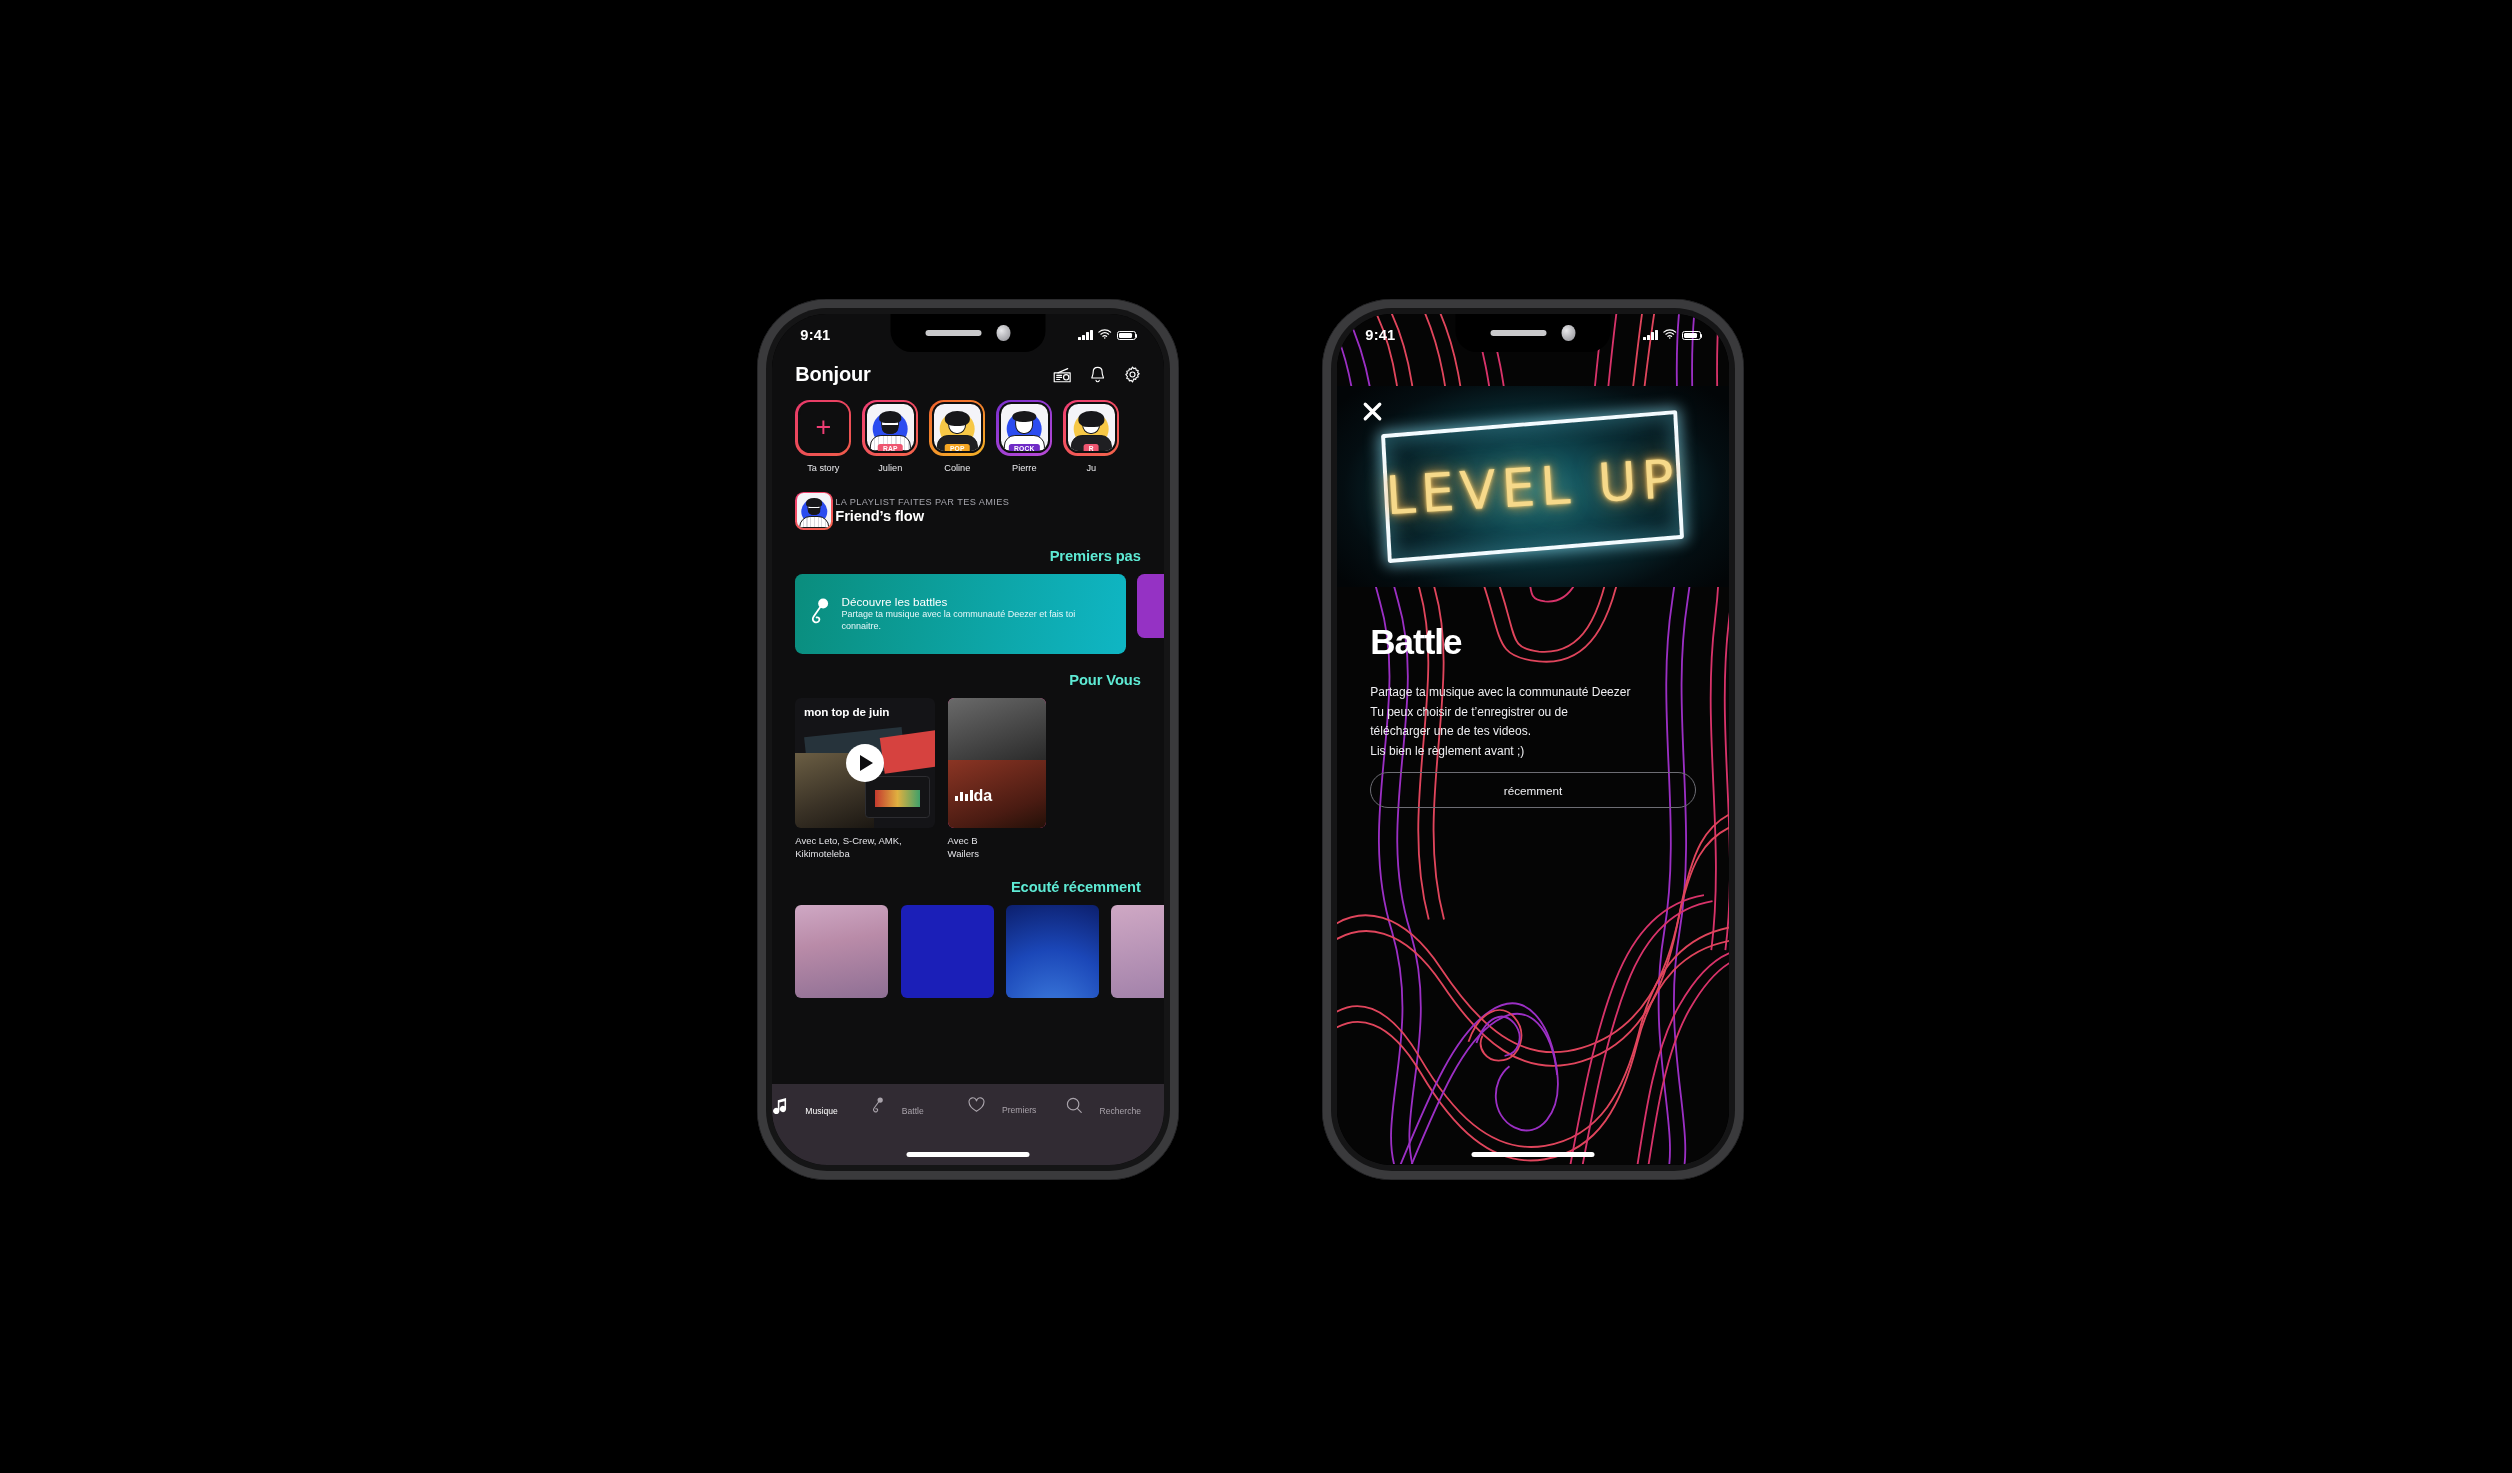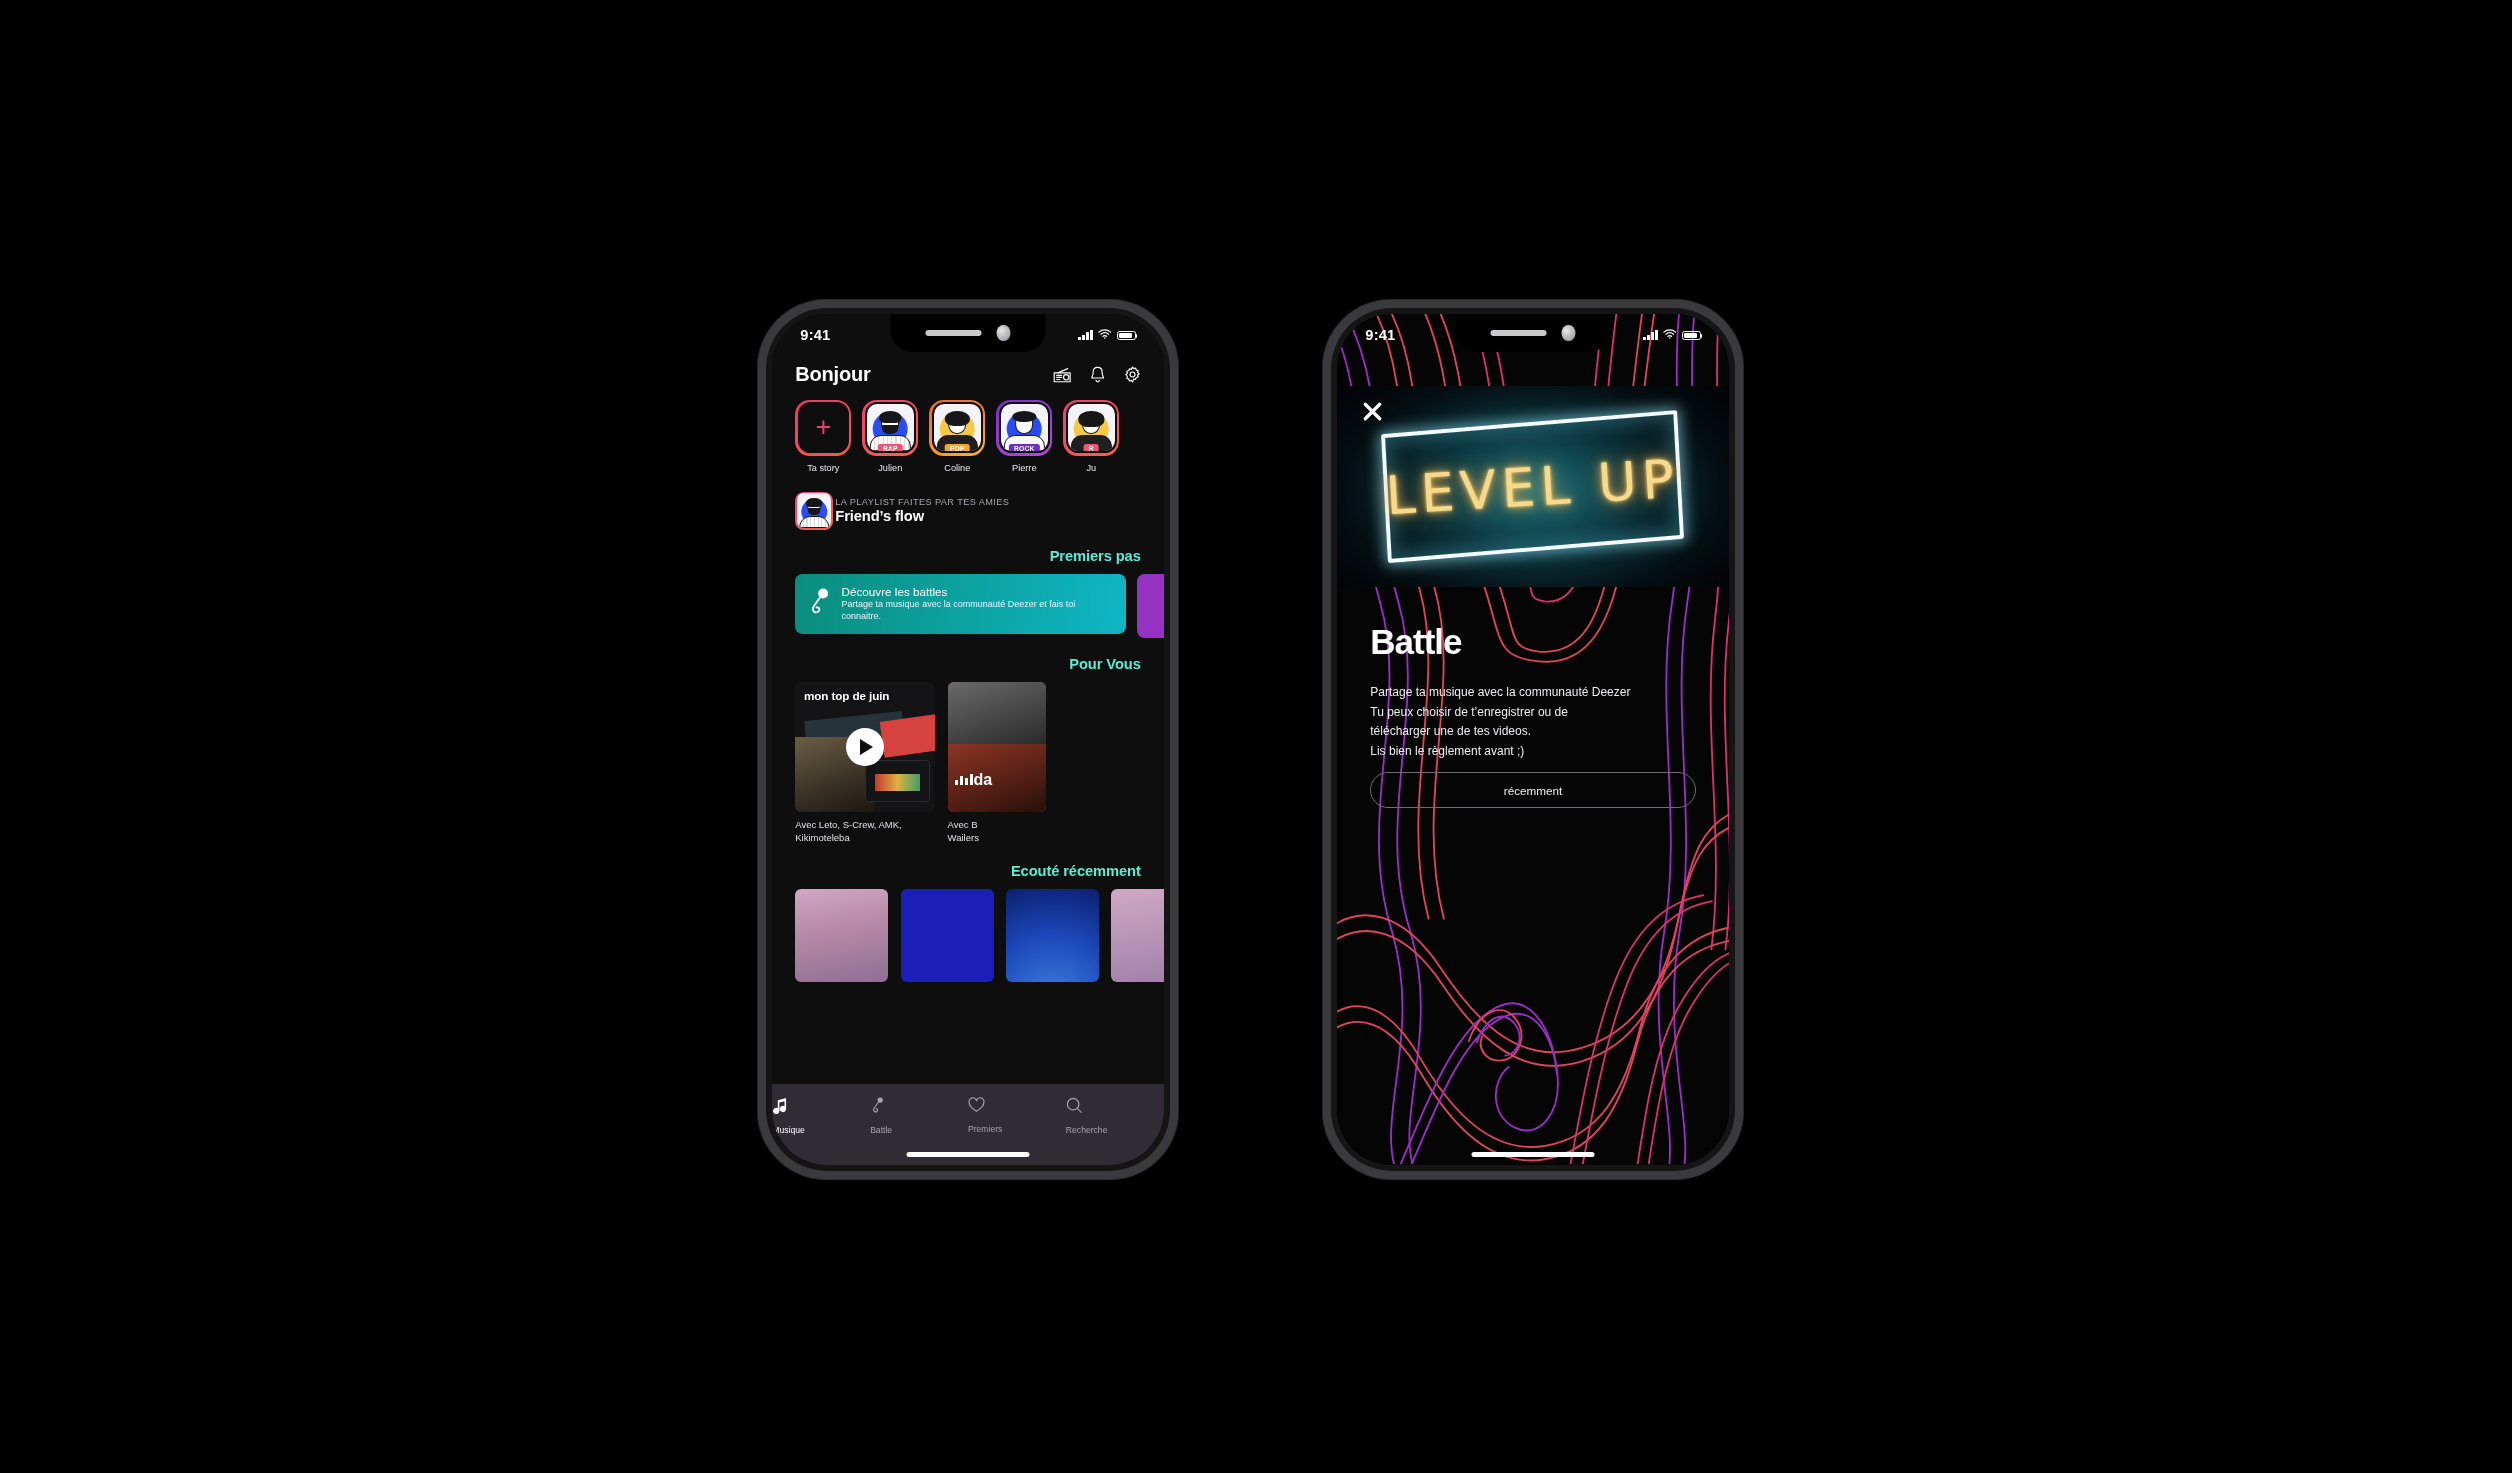--- a/index.html
+++ b/index.html
@@ -113,21 +113,21 @@
   .plrow { display:flex; align-items:center; gap:2px; padding: 18.4px 23px 0 23px; }
   .plrow-art { width:38px; height:38px; border-radius:8.6px; padding:1.8px;
      background: linear-gradient(150deg,#ef3d74,#f4644a); flex:0 0 38px;}
   .plrow-art-in { width:100%; height:100%; border-radius:6.7px; background:#f4f4f8; overflow:hidden; position:relative;}
   .plrow-kicker { color:#a6a6ad; font-size:9.2px; letter-spacing:0.4px; text-transform:uppercase; }
   .plrow-title { color:#fff; font-size:14.7px; font-weight:700; margin-top:1.2px; letter-spacing:-0.1px;}
 
   .sect-title { color:#5eead4; font-size:14.7px; font-weight:700; padding: 18.4px 23px 0 23px; letter-spacing:-0.1px;text-align:right;}
 
   .tiles { display:flex; gap:11px; padding: 9.8px 0 0 23px; }
-  .tile-teal { flex:0 0 331px; height:60px; border-radius:7.4px;
+  .tile-teal { flex:0 0 331px; height:80px; border-radius:7.4px;
      background: linear-gradient(100deg,#0a8d7d 0%, #0fb6c4 100%);
      display:flex; align-items:center; gap:11px; padding: 0 12.3px; }
   .tile-purple { flex:0 0 55px; height:64px; border-radius:7.4px; background:#9532c4; }
   .tile-txt-h { color:#fff; font-size:11.7px; font-weight:500; }
   .tile-txt-s { color:#e7f7f9; font-size:9px; line-height:1.3; margin-top:1.8px;}
 
   .cards { display:flex; gap:12.3px; padding: 9.8px 0 0 23px; }
   .card { flex:0 0 140px; }
   .card-art { width:140px; height:130px; border-radius:6.1px; position:relative; overflow:hidden; }
   .card-art.flow { background:
@@ -172,21 +172,21 @@
   .ra-1 { background: linear-gradient(170deg,#cfa8c4 0%, #b98ba8 40%, #8e6f94 100%); }
   .ra-2 { background: #1b1fb8; }
   .ra-3 { background: radial-gradient(circle at 50% 120%, #3f7fe0 0%, #1b47b8 55%, #0c1f6d 100%); }
   .ra-4 { background: linear-gradient(170deg,#cfa8c4 0%, #9f7fa8 100%); }
 
   .tabbar {
     position:absolute; left:0; right:0; bottom:0; height:81px;
     background: #312b33; z-index:30;
     display:flex; align-items:flex-start; padding-top:13.5px;
   }
-  .tab { flex:1; display:flex; flex-direction:column; align-items:flex-start; gap:9px; }
+  .tab { flex:1; display:flex; align-items:flex-end; gap:17px; }
   .tab-label { font-size:8.6px; }
   .tab.active .tab-label { color:#fff; }
   .tab .tab-label { color:#a9a3ab; }
 
   
   .battle-screen { position:absolute; inset:0; background:#050505; overflow:hidden; }
   .wave-bg { position:absolute; inset:0; z-index:1; }
   .battle-content { position:absolute; inset:0; z-index:10; }
 
   .close-btn { position:absolute; left:21px; top:83px; width:28px; height:28px; z-index:25;

